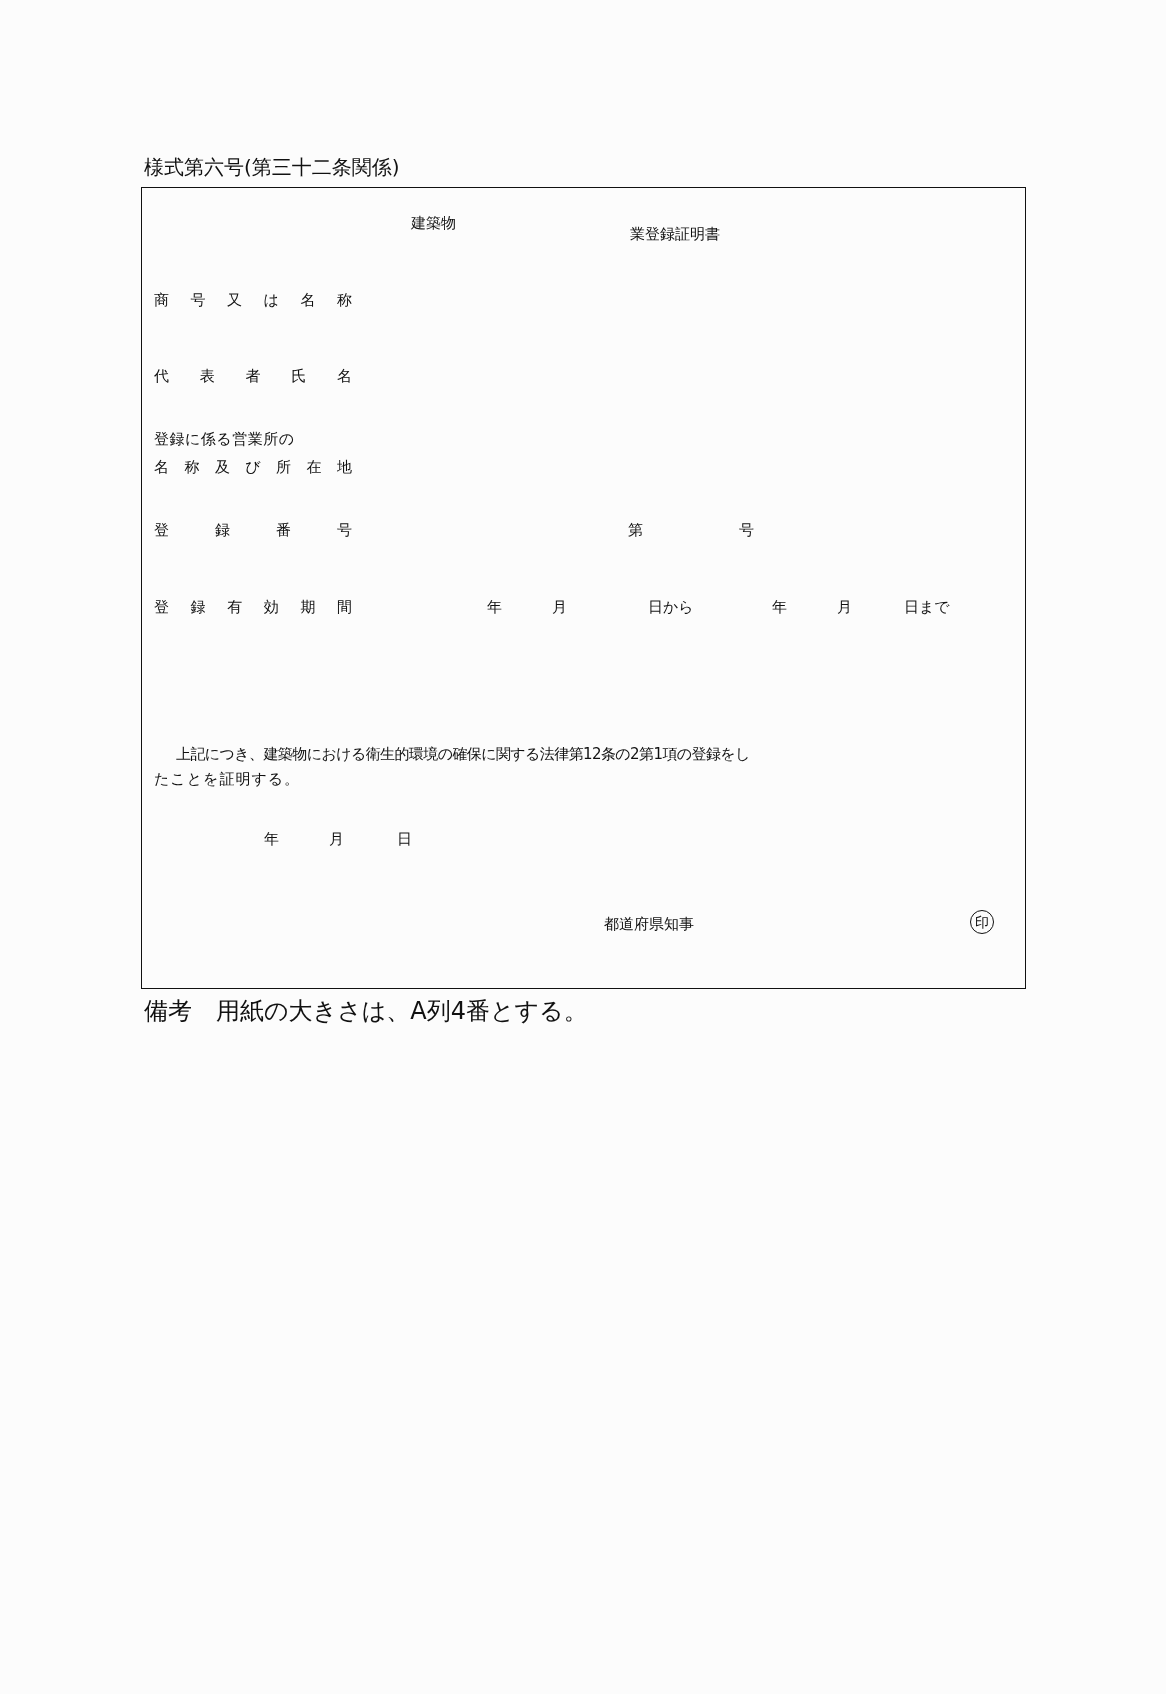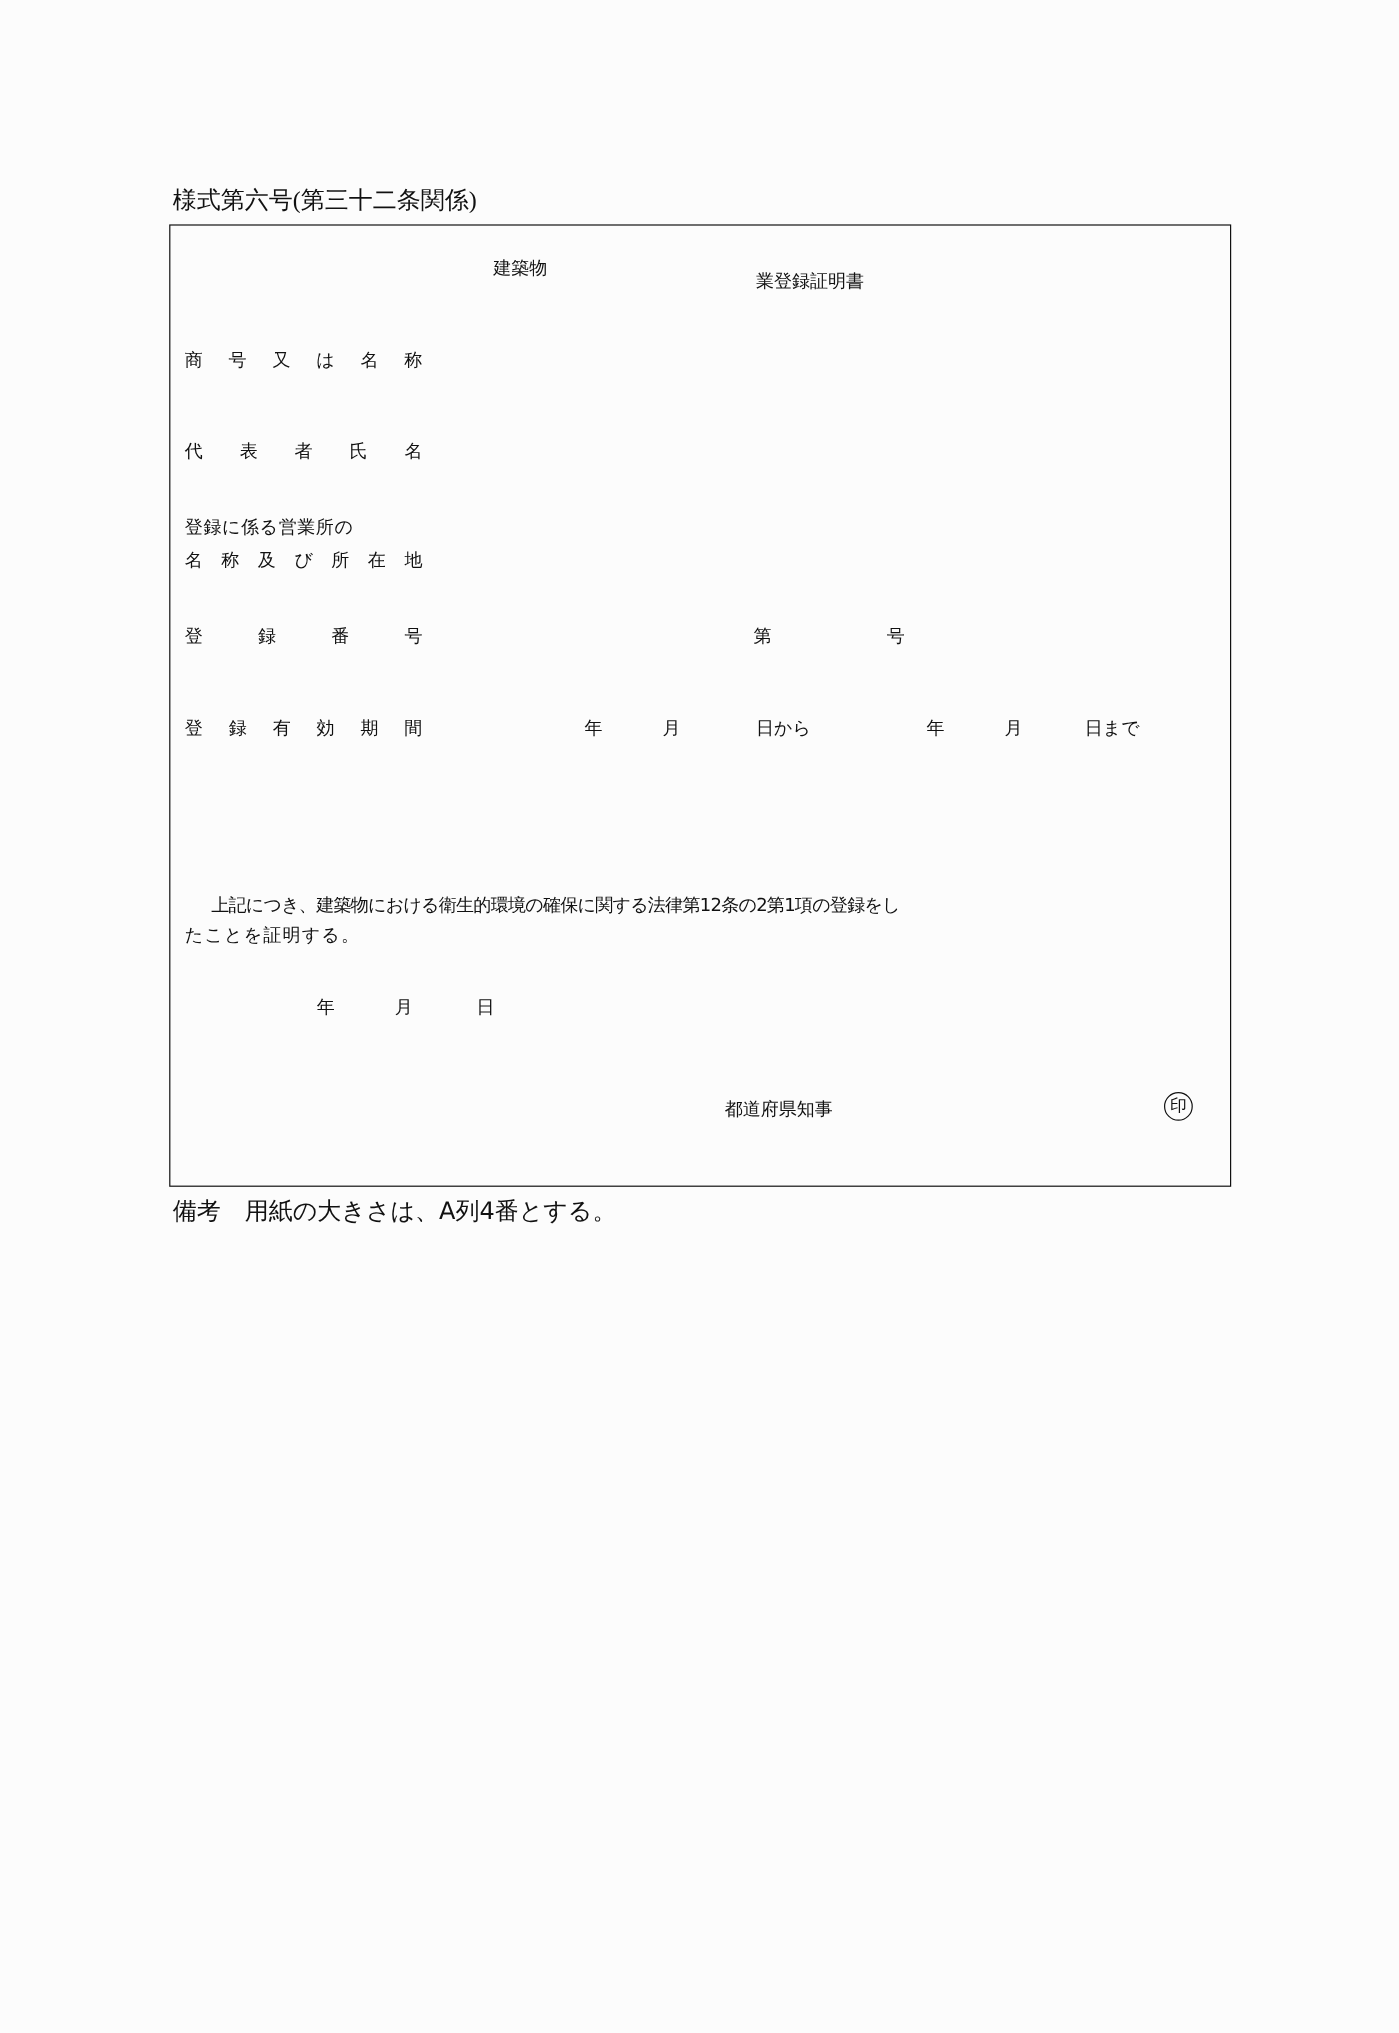--- a/index.html
+++ b/index.html
@@ -13,35 +13,34 @@
       position: relative;
       font-family: "DejaVu Sans", "Liberation Sans", sans-serif;
       color: #111;
       overflow: hidden;
     }
     .abs { position: absolute; white-space: nowrap; line-height: 1; }
     .form-label {
       font-size: 20px;
       left: 144px;
       top: 157px;
-      font-family: Liberation Serif, serif;
     }
     .box {
       position: absolute;
       left: 141px;
       top: 187px;
       width: 885px;
       height: 802px;
       border: 1.5px solid #111;
       box-sizing: border-box;
     }
     .t20 { font-size: 15px; }
     .spread { display: flex; justify-content: space-between; }
     .note {
-      font-size: 20px;
+      font-size: 24px;
       left: 144px;
       top: 999px;
     }
     .seal {
       position: absolute;
       left: 970px;
       top: 910px;
       width: 24px;
       height: 24px;
       border: 1.3px solid #111;
@@ -102,21 +101,21 @@
 <div class="abs t20 spread" style="left:154px; top:600px; width:198px;">
   <span>登</span>
   <span>録</span>
   <span>有</span>
   <span>効</span>
   <span>期</span>
   <span>間</span>
 </div>
 <div class="abs t20" style="left:487px; top:600px;">年</div>
 <div class="abs t20" style="left:552px; top:600px;">月</div>
-<div class="abs t20" style="left:630px; top:600px;">日から</div>
+<div class="abs t20" style="left:648px; top:600px;">日から</div>
 <div class="abs t20" style="left:772px; top:600px;">年</div>
 <div class="abs t20" style="left:837px; top:600px;">月</div>
 <div class="abs t20" style="left:904px; top:600px;">日まで</div>
 
 <div class="abs t20" style="left:176px; top:703px; letter-spacing:-0.6px;margin-top:44px;">上記につき、建築物における衛生的環境の確保に関する法律第12条の2第1項の登録をし</div>
 <div class="abs t20" style="left:154px; top:772px; letter-spacing:1px;">たことを証明する。</div>
 
 <div class="abs t20" style="left:264px; top:832px;">年</div>
 <div class="abs t20" style="left:329px; top:832px;">月</div>
 <div class="abs t20" style="left:397px; top:832px;">日</div>

